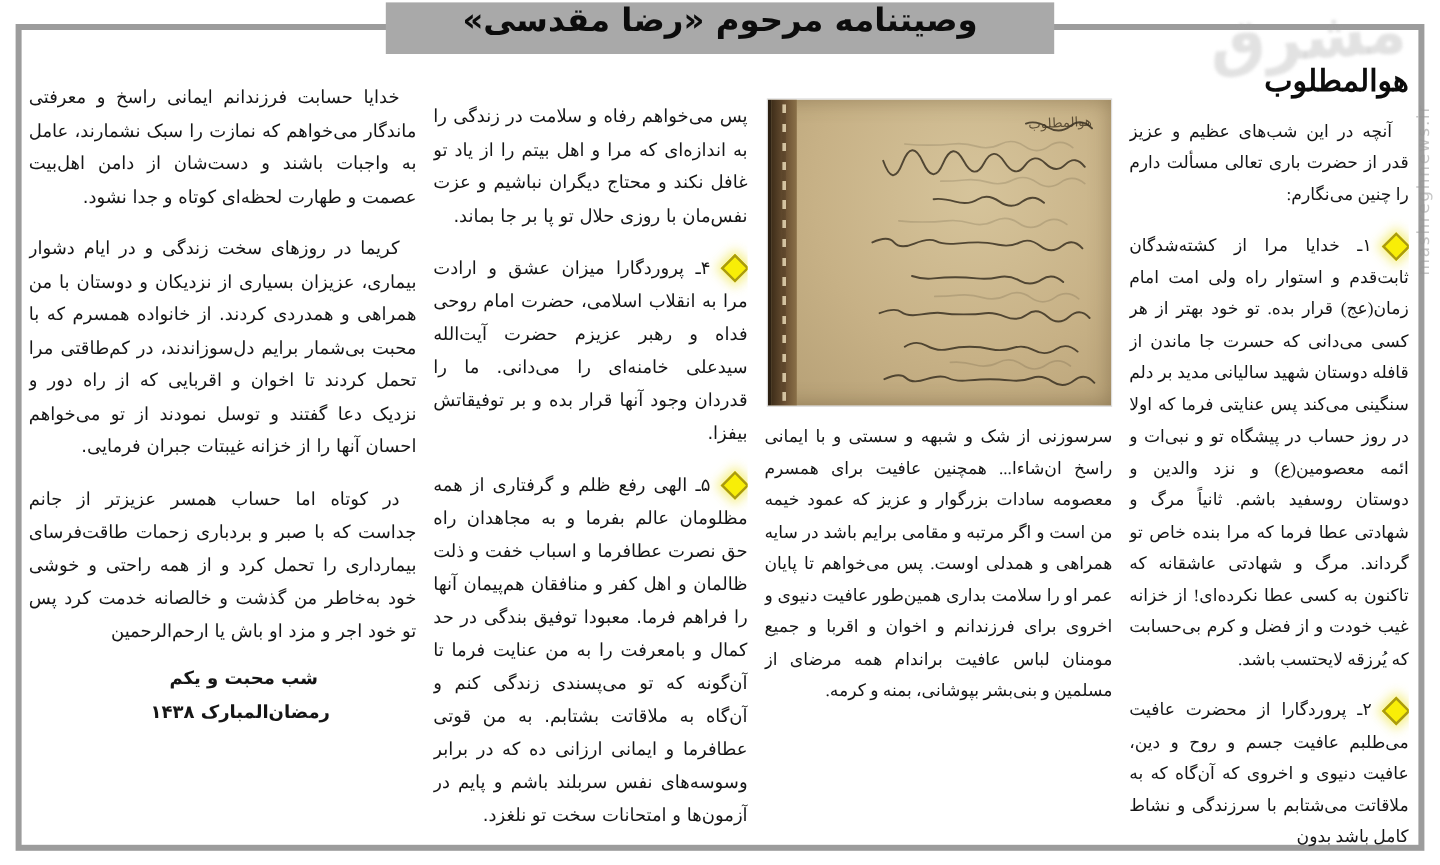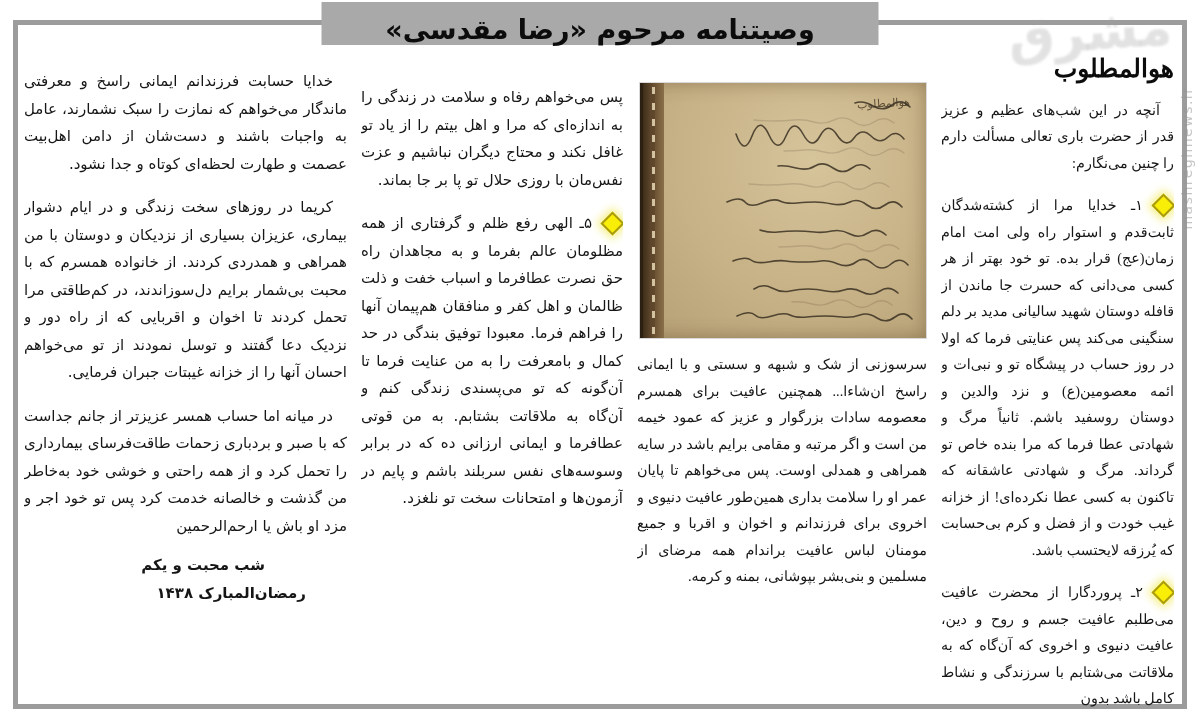--- a/index.html
+++ b/index.html
@@ -20,21 +20,21 @@
     background: transparent;
     pointer-events: none;
   }
   
   .masthead {
     position: absolute;
     top: 2px; left: 50%;
     transform: translateX(-50%);
     width: 557px; height: 43px;
     background: #a9a9a9;
-    display: flex; align-items: flex-end; justify-content: center;
+    display: flex; align-items: flex-start; justify-content: center;
     z-index: 5;
   }
   .masthead h1 {
     font-size: 27px;
     font-weight: bold;
     color: #0c0c0c;
     letter-spacing: -0.5px;
     white-space: nowrap;
   }
   
@@ -127,21 +127,21 @@
   .hand-title {
     position: absolute;
     top: 7px; right: 16px;
     font-size: 11px;
     color: #40331f;
     opacity: 0.8;
     transform: rotate(-3deg);
   }
   .sign { font-weight: bold; }
   .sign-1 { margin-right: 82px; margin-top: 12px; }
-  .sign-2 { margin-right: 41px; }
+  .sign-2 { margin-right: 72px; }
 </style>
 </head>
 <body>
 
 <div class="frame"></div>
 
 <div class="wm-logo">مشرق</div>
 <div class="wm-site">mashreghnews.ir</div>
 
 <div class="masthead">
@@ -187,25 +187,29 @@
         </g>
       </svg>
     </div>
     <p class="para"><span>سرسوزنی از شک و شبهه و سستی و با ایمانی راسخ ان‌شاءا... همچنین عافیت برای همسرم معصومه سادات بزرگوار و عزیز که عمود خیمه من است و اگر مرتبه و مقامی برایم باشد در سایه همراهی و همدلی اوست. پس می‌خواهم تا پایان عمر او را سلامت بداری همین‌طور عافیت دنیوی و اخروی برای فرزندانم و اخوان و اقربا و جمیع مومنان لباس عافیت براندام همه مرضای از مسلمین و بنی‌بشر بپوشانی، بمنه و کرمه.</span></p>
   </section>
 
   <section class="col col-mid">
     <p class="para" style="margin-top:32px"><span>پس می‌خواهم رفاه و سلامت در زندگی را به اندازه‌ای که مرا و اهل بیتم را از یاد تو غافل نکند و محتاج دیگران نباشیم و عزت نفس‌مان با روزی حلال تو پا بر جا بماند.</span></p>
     <p class="para gap-m">
       <span class="diamond"></span>
+      <span>۴ـ پروردگارا میزان عشق و ارادت مرا به انقلاب اسلامی، حضرت امام روحی فداه و رهبر عزیزم حضرت آیت‌الله سیدعلی خامنه‌ای را می‌دانی. ما را قدردان وجود آنها قرار بده و بر توفیقاتش بیفزا.</span>
+    </p>
+    <p class="para gap-m">
+      <span class="diamond"></span>
       <span>۵ـ الهی رفع ظلم و گرفتاری از همه مظلومان عالم بفرما و به مجاهدان راه حق نصرت عطافرما و اسباب خفت و ذلت ظالمان و اهل کفر و منافقان هم‌پیمان آنها را فراهم فرما. معبودا توفیق بندگی در حد کمال و بامعرفت را به من عنایت فرما تا آن‌گونه که تو می‌پسندی زندگی کنم و آن‌گاه به ملاقاتت بشتابم. به من قوتی عطافرما و ایمانی ارزانی ده که در برابر وسوسه‌های نفس سربلند باشم و پایم در آزمون‌ها و امتحانات سخت تو نلغزد.</span>
     </p>
   </section>
 
   <section class="col col-left">
     <p class="para indent" style="margin-top:16px"><span>خدایا حسابت فرزندانم ایمانی راسخ و معرفتی ماندگار می‌خواهم که نمازت را سبک نشمارند، عامل به واجبات باشند و دست‌شان از دامن اهل‌بیت عصمت و طهارت لحظه‌ای کوتاه و جدا نشود.</span></p>
     <p class="para indent gap-s"><span>کریما در روزهای سخت زندگی و در ایام دشوار بیماری، عزیزان بسیاری از نزدیکان و دوستان با من همراهی و همدردی کردند. از خانواده همسرم که با محبت بی‌شمار برایم دل‌سوزاندند، در کم‌طاقتی مرا تحمل کردند تا اخوان و اقربایی که از راه دور و نزدیک دعا گفتند و توسل نمودند از تو می‌خواهم احسان آنها را از خزانه غیبتات جبران فرمایی.</span></p>
-    <p class="para indent gap-s"><span>در میانه اما حساب همسر عزیزتر از جانم جداست که با صبر و بردباری زحمات طاقت‌فرسای بیمارداری را تحمل کرد و از همه راحتی و خوشی خود به‌خاطر من گذشت و خالصانه خدمت کرد پس تو خود اجر و مزد او باش یا ارحم‌الرحمین</span></p>
+    <p class="para indent gap-s"><span>در کوتاه اما حساب همسر عزیزتر از جانم جداست که با صبر و بردباری زحمات طاقت‌فرسای بیمارداری را تحمل کرد و از همه راحتی و خوشی خود به‌خاطر من گذشت و خالصانه خدمت کرد پس تو خود اجر و مزد او باش یا ارحم‌الرحمین</span></p>
     <p class="sign sign-1">شب محبت و یکم</p>
     <p class="sign sign-2">رمضان‌المبارک ۱۴۳۸</p>
   </section>
 
 </div>
 
 </body></html>

